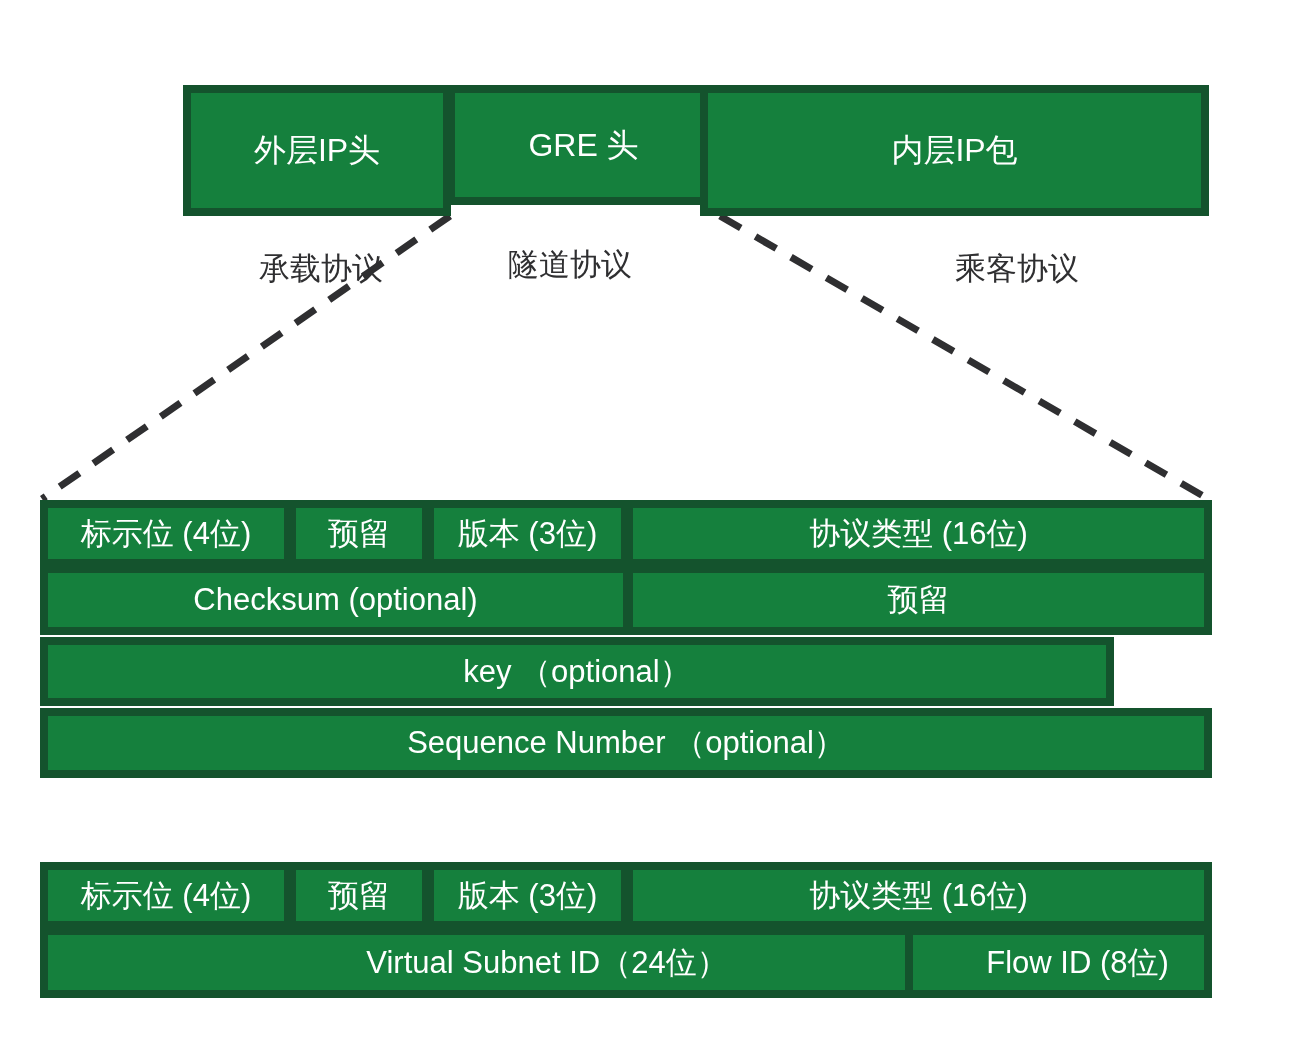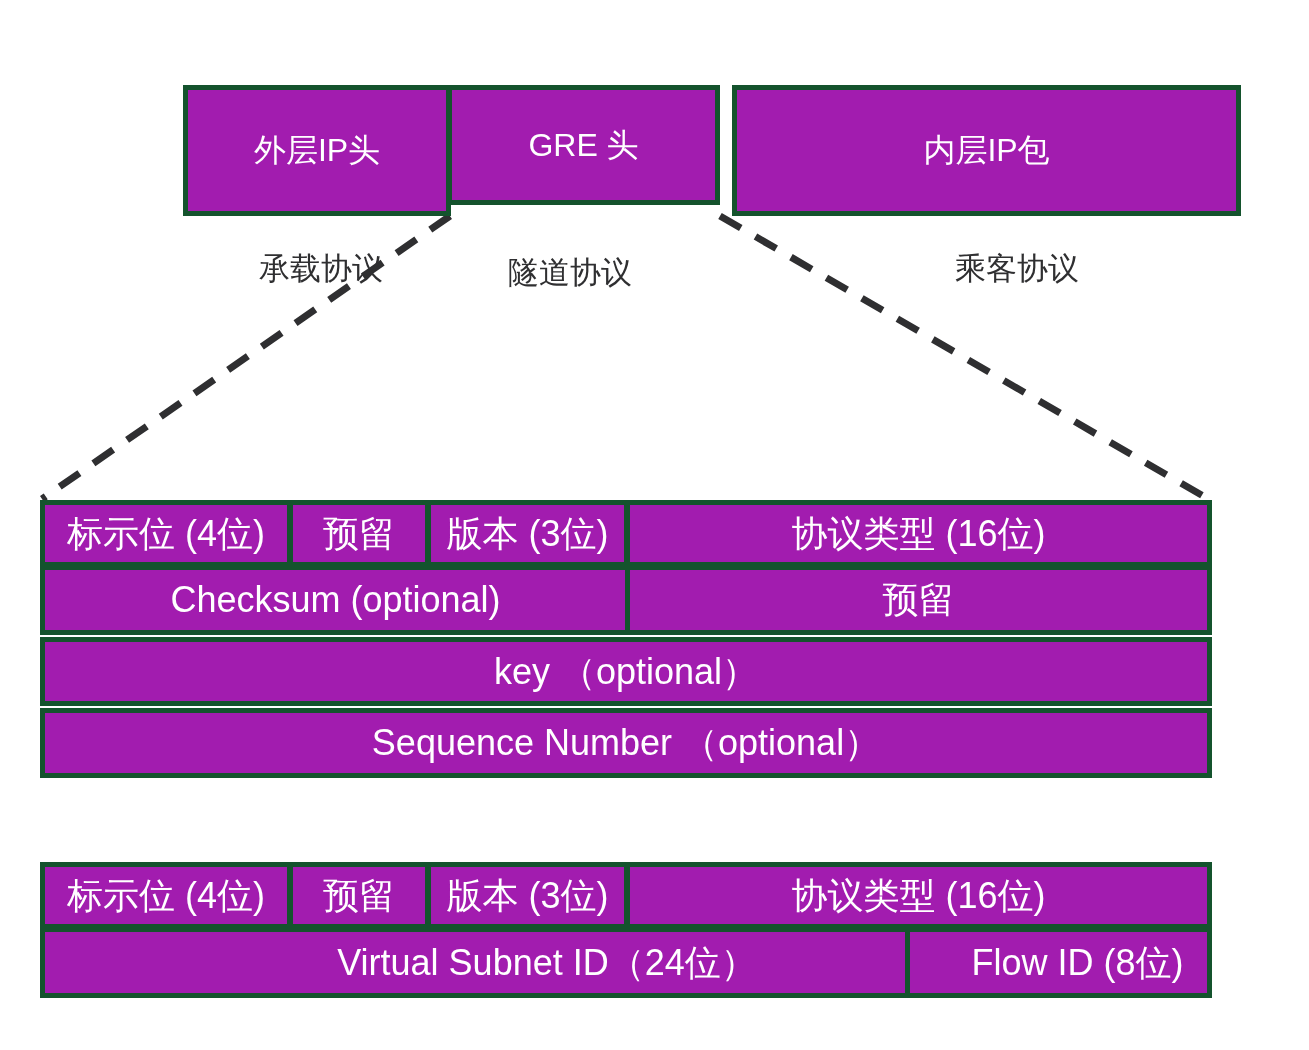--- a/index.html
+++ b/index.html
@@ -30,41 +30,41 @@
     left: 0; top: 0;
     width: 1309px;
     height: 1050px;
     pointer-events: none;
   }
 
   
   .cell {
     position: absolute;
     box-sizing: border-box;
-    background: #a21caf;
-    border: 5px solid #14532d;
+    background: #15803d;
+    border: 8px solid #14532d;
     display: flex;
     align-items: center;
     justify-content: center;
     color: #ffffff;
     text-align: center;
     line-height: 1.15;
     white-space: nowrap;
     overflow: hidden;
   }
   .cell .cell-label {
     display: block;
     padding: 0 6px;
   }
 
   
   .top-cell { font-size: 32px; }
 
   
-  .field-cell { font-size: 36px; }
+  .field-cell { font-size: 31px; }
 
   
   .caption {
     position: absolute;
     color: #2f2f31;
     font-size: 31px;
     white-space: nowrap;
     text-align: center;
     transform: translateX(-50%);
   }
@@ -79,27 +79,27 @@
     <line x1="720" y1="216" x2="1210" y2="500" stroke="#2f2f31" stroke-width="7" stroke-dasharray="24 17"></line>
   </svg>
 
   <div>
     <div class="cell top-cell" style="left:183px; top:85px; width:268px; height:131px;">
       <span class="cell-label">外层IP头</span>
     </div>
     <div class="cell top-cell" style="left:447px; top:85px; width:273px; height:120px;">
       <span class="cell-label">GRE 头</span>
     </div>
-    <div class="cell top-cell" style="left:732px; top:85px; width:509px; height:131px;">
+    <div class="cell top-cell" style="left:700px; top:85px; width:509px; height:131px;">
       <span class="cell-label">内层IP包</span>
     </div>
   </div>
 
   <div class="caption" style="left:321px; top:248px;">承载协议</div>
-  <div class="caption" style="left:570px; top:252px;font-family:Liberation Mono, monospace;">隧道协议</div>
+  <div class="caption" style="left:570px; top:244px;font-family:Liberation Mono, monospace;">隧道协议</div>
   <div class="caption" style="left:970px; top:248px;margin-left:47px;">乘客协议</div>
 
   <div>
 
     <div class="cell field-cell" style="left:40px; top:500px; width:252px; height:67px;">
       <span class="cell-label">标示位 (4位)</span>
     </div>
     <div class="cell field-cell" style="left:288px; top:500px; width:142px; height:67px;">
       <span class="cell-label">预留</span>
     </div>
@@ -110,21 +110,21 @@
       <span class="cell-label">协议类型 (16位)</span>
     </div>
 
     <div class="cell field-cell" style="left:40px; top:565px; width:591px; height:70px;">
       <span class="cell-label">Checksum (optional)</span>
     </div>
     <div class="cell field-cell" style="left:625px; top:565px; width:587px; height:70px;">
       <span class="cell-label">预留</span>
     </div>
 
-    <div class="cell field-cell" style="left:40px; top:637px; width:1172px; height:69px;">
+    <div class="cell field-cell" style="left:40px; top:637px; width:1074px; height:69px;">
       <span class="cell-label">key （optional）</span>
     </div>
 
     <div class="cell field-cell" style="left:40px; top:708px; width:1172px; height:70px;">
       <span class="cell-label">Sequence Number （optional）</span>
     </div>
   </div>
 
   <div>
 

